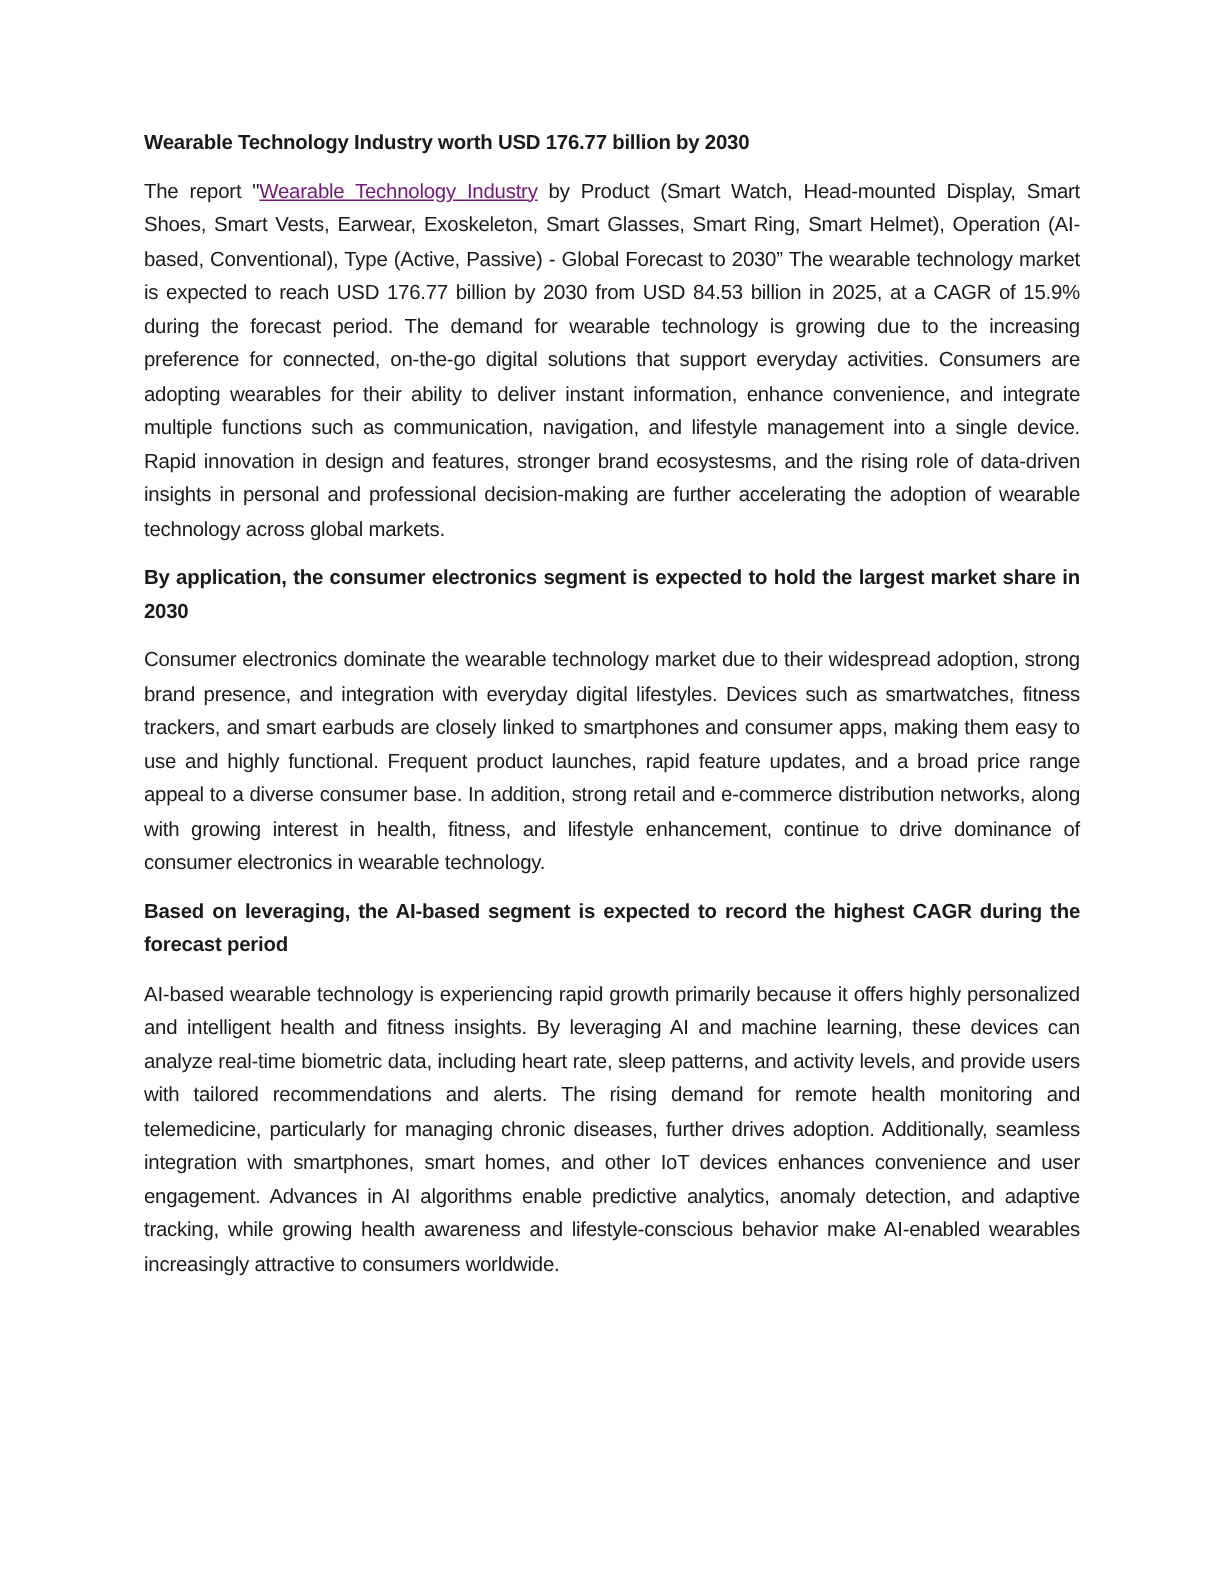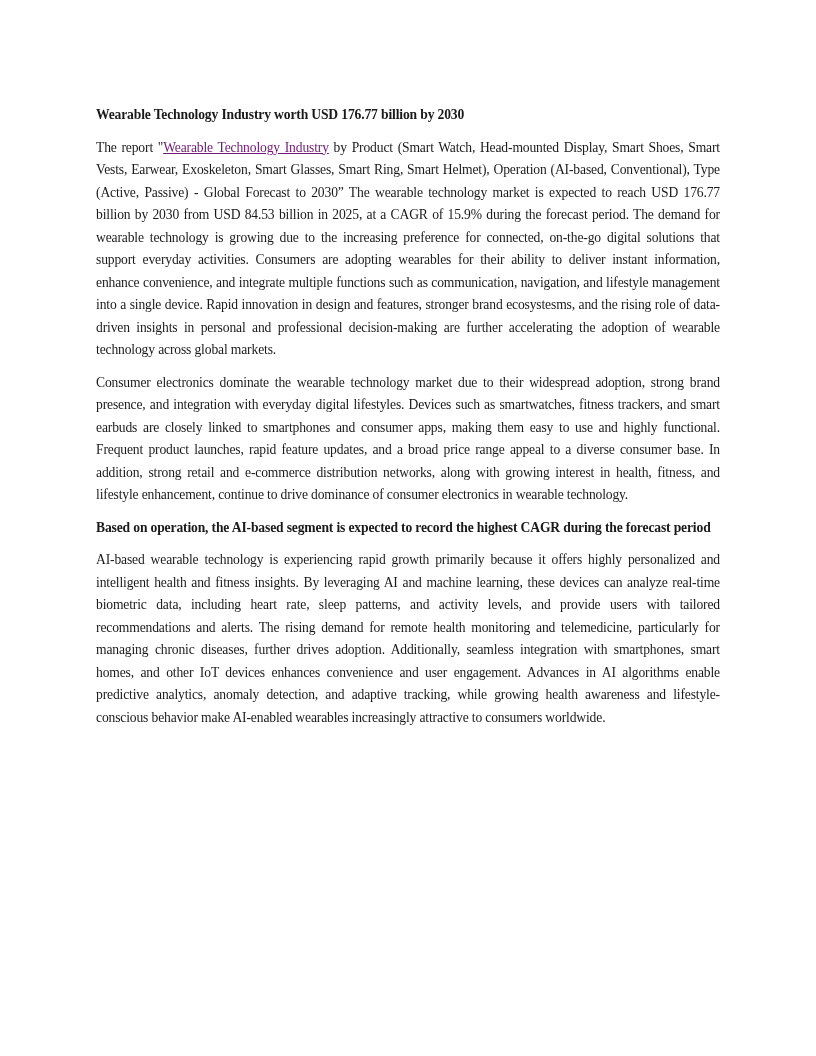--- a/index.html
+++ b/index.html
@@ -11,23 +11,22 @@
       width: 816px;
       height: 1056px;
       position: relative;
       overflow: hidden;
       font-family: "Liberation Sans", sans-serif;
       color: #1a1a1a;
     }
     .page {
       position: absolute;
       left: 96px;
-      top: 104px;
+      top: 84px;
       width: 624px;
-      font-family: Liberation Serif, serif;
     }
     .heading {
       font-weight: bold;
       font-size: 13.6px;
       line-height: 22.5px;
       margin: 0 0 10px 0;
       text-align: justify;
       letter-spacing: -0.15px;
     }
     .para {
@@ -44,17 +43,18 @@
     }
   </style>
 </head>
 <body>
 
 <div class="page">
   <p class="heading">Wearable Technology Industry worth USD 176.77 billion by 2030</p>
 
   <p class="para"><span>The report "</span><a class="link">Wearable Technology Industry</a><span> by Product (Smart Watch, Head-mounted Display, Smart Shoes, Smart Vests, Earwear, Exoskeleton, Smart Glasses, Smart Ring, Smart Helmet), Operation (AI-based, Conventional), Type (Active, Passive) - Global Forecast to 2030” The wearable technology market is expected to reach USD 176.77 billion by 2030 from USD 84.53 billion in 2025, at a CAGR of 15.9% during the forecast period. The demand for wearable technology is growing due to the increasing preference for connected, on-the-go digital solutions that support everyday activities. Consumers are adopting wearables for their ability to deliver instant information, enhance convenience, and integrate multiple functions such as communication, navigation, and lifestyle management into a single device. Rapid innovation in design and features, stronger brand ecosystesms, and the rising role of data-driven insights in personal and professional decision-making are further accelerating the adoption of wearable technology across global markets.</span></p>
 
+  <p class="heading">By application, the consumer electronics segment is expected to hold the largest market share in 2030</p>
   <p class="para">Consumer electronics dominate the wearable technology market due to their widespread adoption, strong brand presence, and integration with everyday digital lifestyles. Devices such as smartwatches, fitness trackers, and smart earbuds are closely linked to smartphones and consumer apps, making them easy to use and highly functional. Frequent product launches, rapid feature updates, and a broad price range appeal to a diverse consumer base. In addition, strong retail and e-commerce distribution networks, along with growing interest in health, fitness, and lifestyle enhancement, continue to drive dominance of consumer electronics in wearable technology.</p>
 
-  <p class="heading">Based on operation, the AI-based segment is expected to record the highest CAGR during the forecast period</p>
+  <p class="heading">Based on leveraging, the AI-based segment is expected to record the highest CAGR during the forecast period</p>
   <p class="para">AI-based wearable technology is experiencing rapid growth primarily because it offers highly personalized and intelligent health and fitness insights. By leveraging AI and machine learning, these devices can analyze real-time biometric data, including heart rate, sleep patterns, and activity levels, and provide users with tailored recommendations and alerts. The rising demand for remote health monitoring and telemedicine, particularly for managing chronic diseases, further drives adoption. Additionally, seamless integration with smartphones, smart homes, and other IoT devices enhances convenience and user engagement. Advances in AI algorithms enable predictive analytics, anomaly detection, and adaptive tracking, while growing health awareness and lifestyle-conscious behavior make AI-enabled wearables increasingly attractive to consumers worldwide.</p>
 </div>
 
 </body></html>

